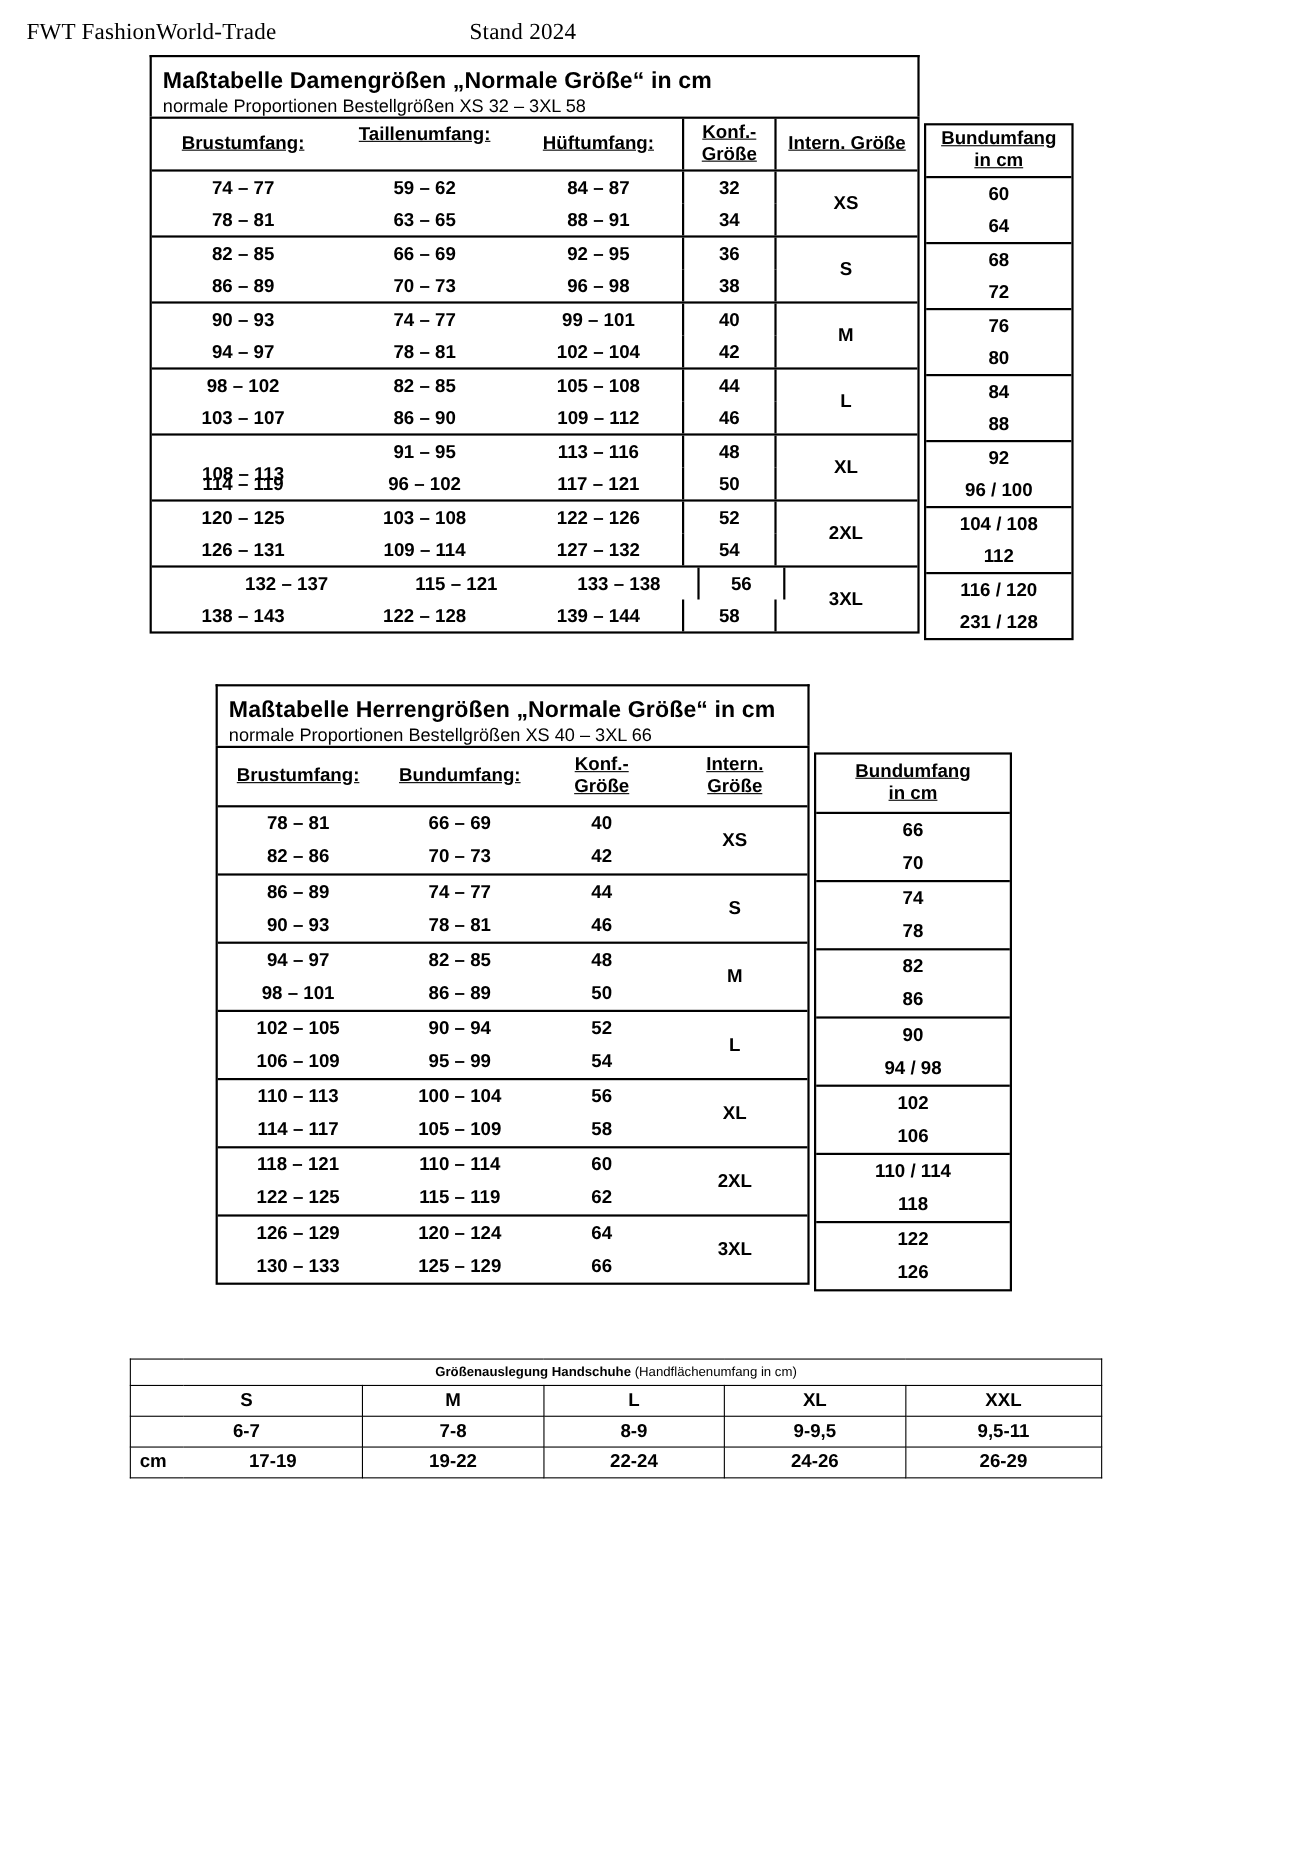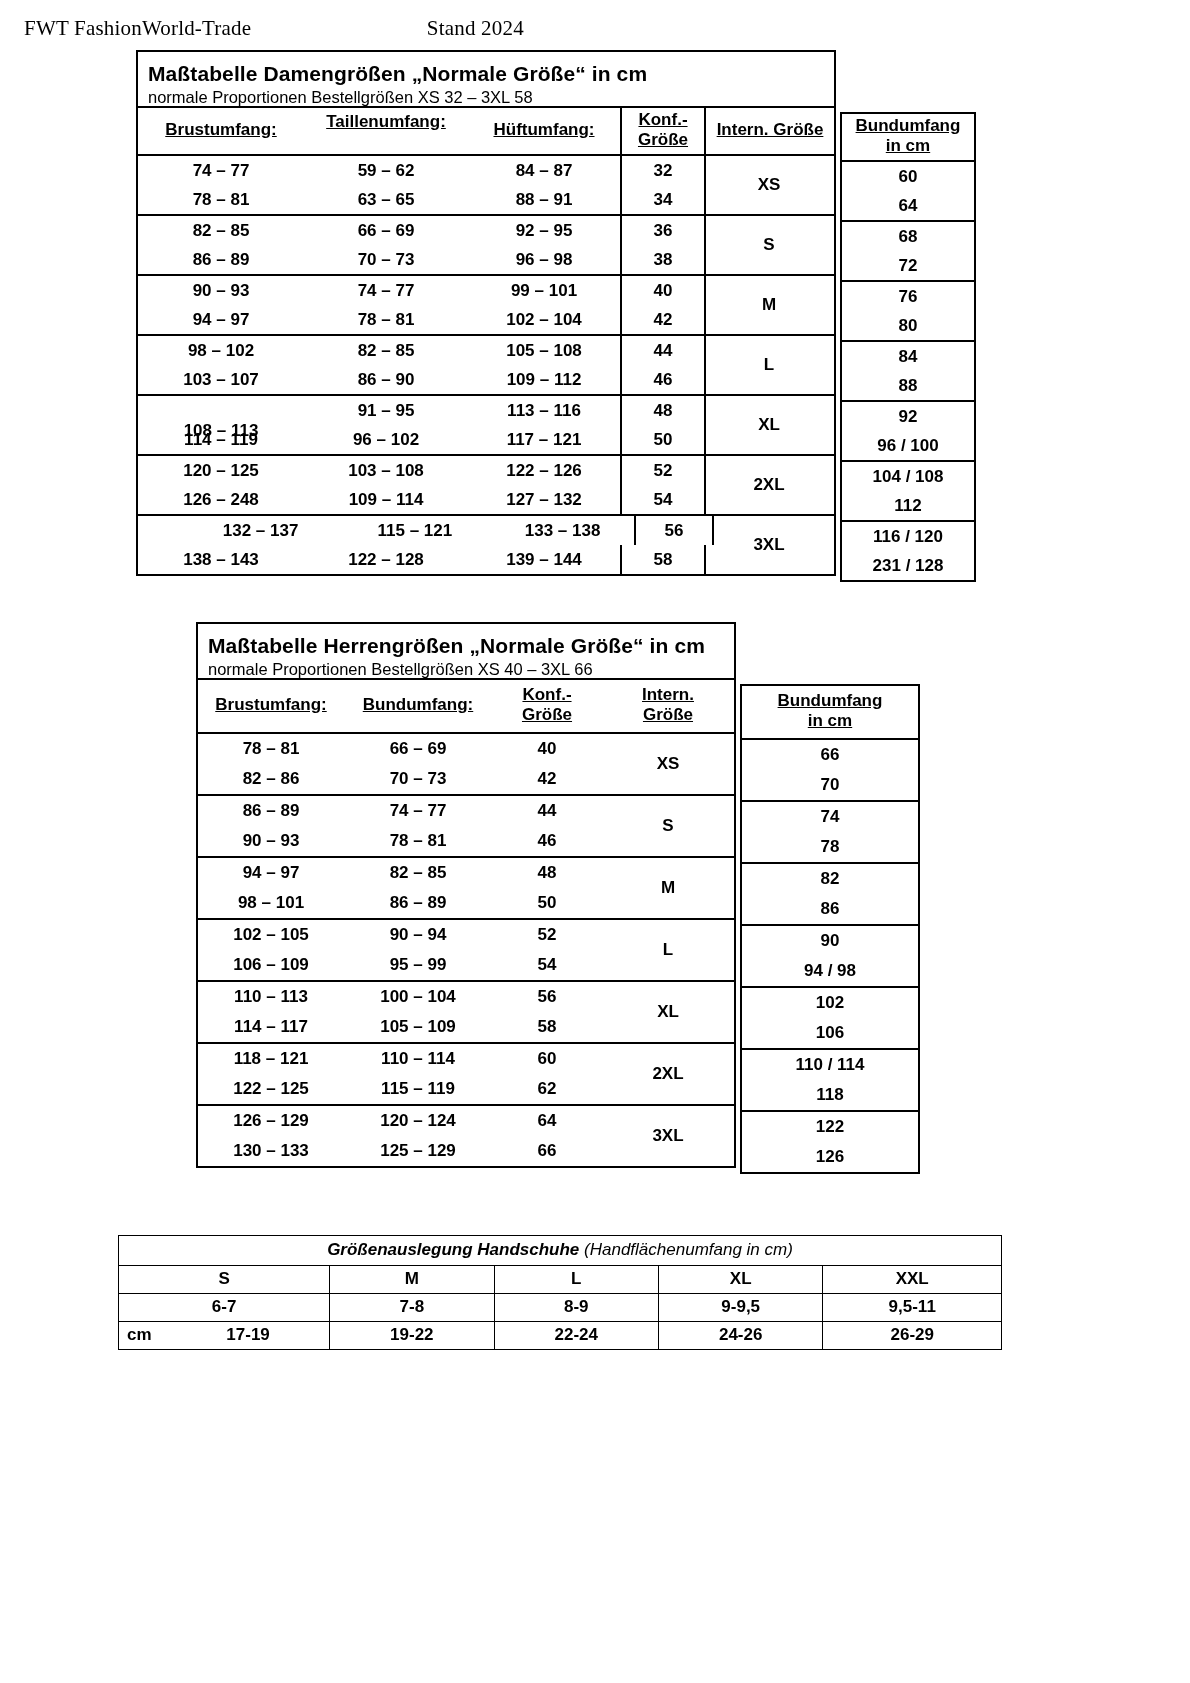--- a/index.html
+++ b/index.html
@@ -120,24 +120,23 @@
     width: 884px;
   }
   table.gloves td {
     border: 1.5px solid #000;
     font-size: 17px;
     font-weight: bold;
     text-align: center;
     padding: 3px 0 4px 0;
   }
   table.gloves td.title {
-    font-size: 17px;
+    font-size: 12px;
     font-weight: bold;
     padding: 4px 0 5px 0;
-    font-style: italic;
   }
   table.gloves td.title .normal {
     font-weight: normal;
   }
   table.gloves td.cmlabel {
     text-align: left;
     padding-left: 8px;
     width: 40px;
     border-right: none;
   }
@@ -269,21 +268,21 @@
         </div>
         <div class="row-pair" style="position: relative; height: 58px;">
           <div class="data-row" style="height: 29px;">
             <div class="cell" style="width: 166px; height: 29px;">120 – 125</div>
             <div class="cell" style="width: 164px; height: 29px; text-align: center;">103 – 108</div>
             <div class="cell" style="width: 152px; height: 29px;">122 – 126</div>
             <div class="cell vline" style="width: 84px; height: 29px;">52</div>
             <div class="cell vline" style="width: 130px; height: 29px;"></div>
           </div>
           <div class="data-row" style="height: 29px;">
-            <div class="cell" style="width: 166px; height: 29px;">126 – 248</div>
+            <div class="cell" style="width: 166px; height: 29px;">126 – 131</div>
             <div class="cell" style="width: 164px; height: 29px;">109 – 114</div>
             <div class="cell" style="width: 152px; height: 29px;">127 – 132</div>
             <div class="cell vline" style="width: 84px; height: 29px;">54</div>
             <div class="cell vline" style="width: 130px; height: 29px;"></div>
           </div>
           <div class="lbl-intern" style="position: absolute; left: 566px; top: 0px; width: 130px; height: 58px; display: flex; align-items: center; justify-content: center;">2XL</div>
         </div>
         <div class="row-pair" style="position: relative; height: 58px;">
           <div class="data-row" style="height: 29px; padding-left: 45px;">
             <div class="cell" style="width: 166px; height: 29px;">132 – 137</div>

